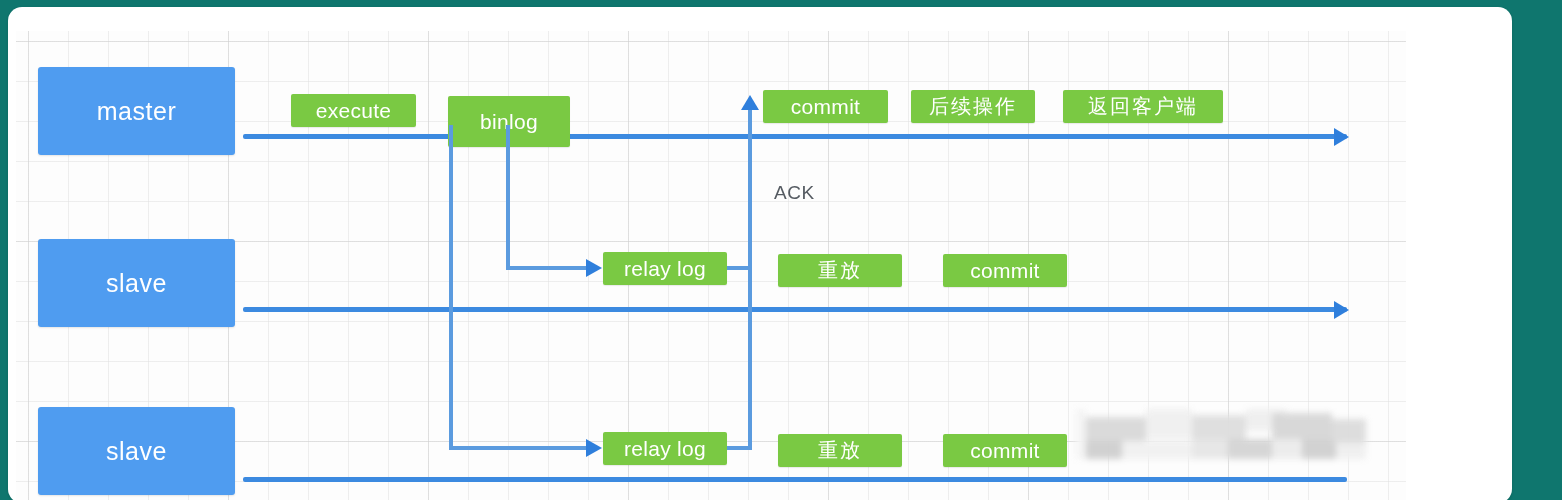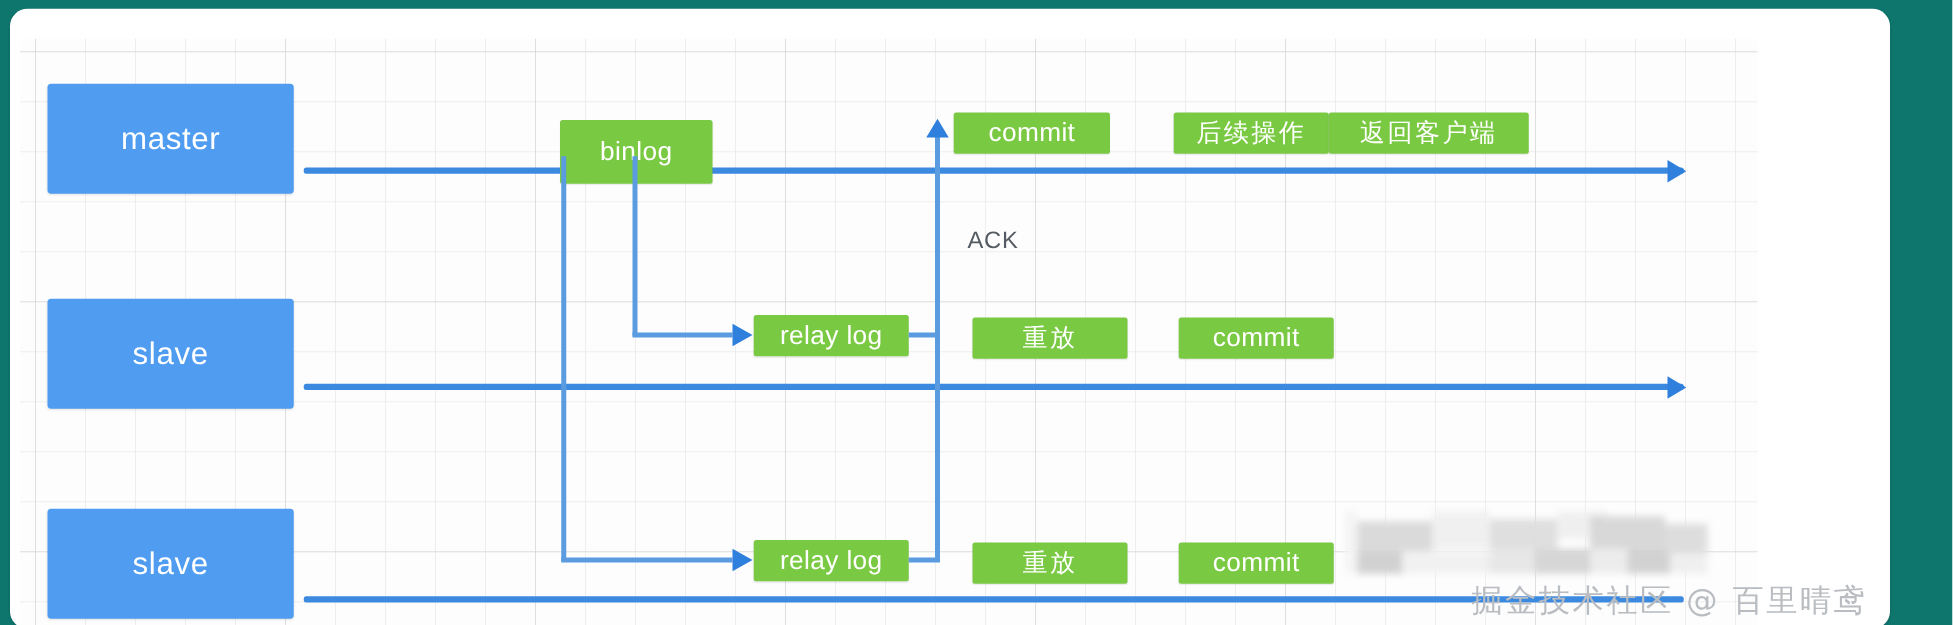--- a/index.html
+++ b/index.html
@@ -167,27 +167,30 @@
 
     <div id="canvas"></div>
 
     <div class="actor" style="left:30px; top:60px; width:197px; height:88px;">
       <span>master</span>
     </div>
 
     <div class="lifeline" style="left:235px; top:127px; width:1104px;"></div>
     <div class="lifeline-arrow" style="left:1326px; top:121px;"></div>
 
+    <div class="step" style="left:283px; top:87px; width:125px; height:33px;">
+      <span>execute</span>
+    </div>
     <div class="step" style="left:440px; top:89px; width:122px; height:51px;">
       <span>binlog</span>
     </div>
     <div class="step" style="left:755px; top:83px; width:125px; height:33px;">
       <span>commit</span>
     </div>
-    <div class="step cn" style="left:931px; top:83px; width:124px; height:33px;">
+    <div class="step cn" style="left:903px; top:83px; width:124px; height:33px;">
       <span>后续操作</span>
     </div>
     <div class="step cn" style="left:1055px; top:83px; width:160px; height:33px;text-align:center;">
       <span>返回客户端</span>
     </div>
 
     <div class="actor" style="left:30px; top:232px; width:197px; height:88px;">
       <span>slave</span>
     </div>
 
@@ -245,16 +248,15 @@
       <div style="left:116px; top:30px; width:36px;  height:20px; background:#e6e6e6;"></div>
       <div style="left:152px; top:30px; width:44px;  height:20px; background:#d4d4d4;"></div>
       <div style="left:170px; top:0px;  width:40px;  height:22px; background:#efefef;"></div>
       <div style="left:196px; top:4px;  width:60px;  height:26px; background:#d7d7d7;"></div>
       <div style="left:196px; top:30px; width:30px;  height:20px; background:#ececec;"></div>
       <div style="left:226px; top:30px; width:34px;  height:20px; background:#d0d0d0;"></div>
       <div style="left:256px; top:10px; width:34px;  height:24px; background:#dcdcdc;"></div>
       <div style="left:260px; top:34px; width:30px;  height:16px; background:#efefef;"></div>
     </div>
 
-    <div id="watermark">掘金技术社区 @ 百里晴鸢</div>
 
   </div>
 </div>
 
 </body></html>

